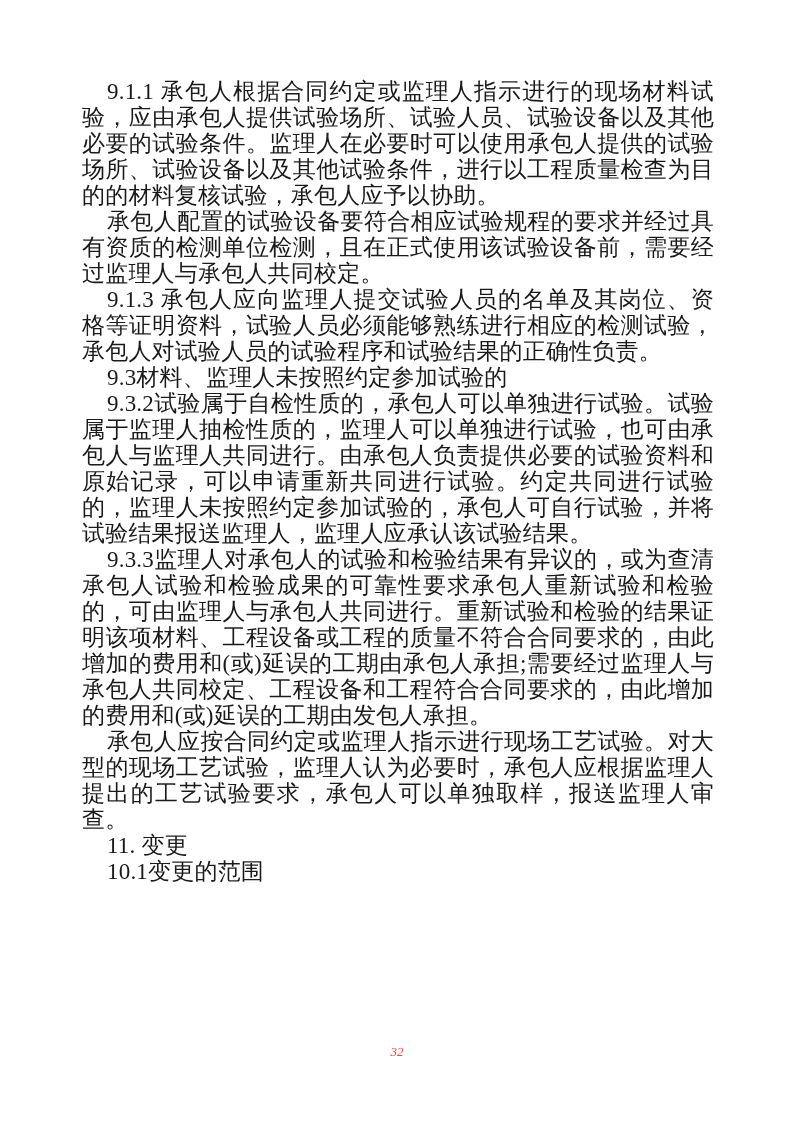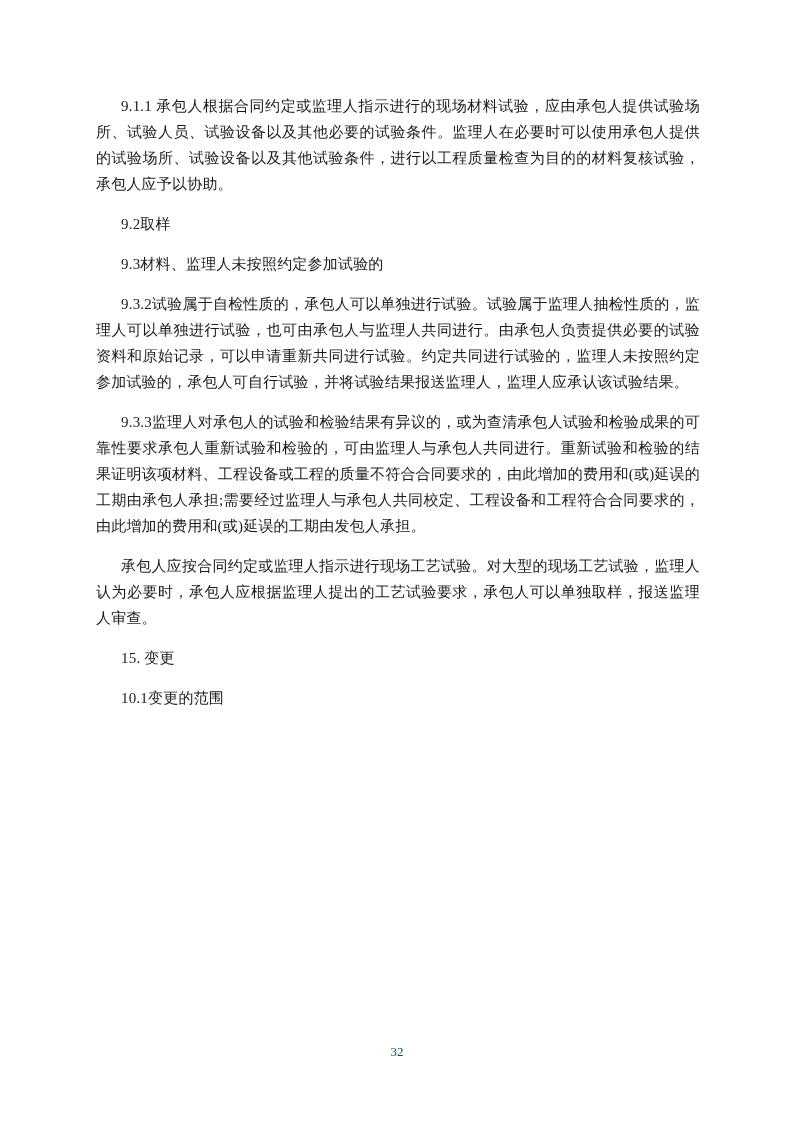--- a/index.html
+++ b/index.html
@@ -18,50 +18,52 @@
   }
   .content {
     position: absolute;
     left: 82px;
     top: 79px;
     width: 632px;
     text-align: justify;
     text-justify: inter-ideograph;
   }
   .content p {
-    margin: 14px;
+    margin: 0;
     padding: 0;
-    font-size: 15px;
+    font-size: 23px;
     line-height: 26px;
     text-indent: 25px;
     letter-spacing: 0.2px;
     word-break: break-all;
   }
   .footer {
     position: absolute;
     left: 0;
     top: 1042px;
     width: 100%;
     text-align: center;
   }
   .footer span {
     font-size: 13px;
-    color: #0c4a6e;
+    color: #ef4444;
+    font-style: italic;
   }
 </style>
 </head>
 <body>
 
 <main class="page">
   <section class="content" id="doc-body">
       <p>9.1.1 承包人根据合同约定或监理人指示进行的现场材料试验，应由承包人提供试验场所、试验人员、试验设备以及其他必要的试验条件。监理人在必要时可以使用承包人提供的试验场所、试验设备以及其他试验条件，进行以工程质量检查为目的的材料复核试验，承包人应予以协助。</p>
-      <p>9.2取样</p>
+      <p>承包人配置的试验设备要符合相应试验规程的要求并经过具有资质的检测单位检测，且在正式使用该试验设备前，需要经过监理人与承包人共同校定。</p>
+      <p>9.1.3 承包人应向监理人提交试验人员的名单及其岗位、资格等证明资料，试验人员必须能够熟练进行相应的检测试验，承包人对试验人员的试验程序和试验结果的正确性负责。</p>
       <p>9.3材料、监理人未按照约定参加试验的</p>
       <p>9.3.2试验属于自检性质的，承包人可以单独进行试验。试验属于监理人抽检性质的，监理人可以单独进行试验，也可由承包人与监理人共同进行。由承包人负责提供必要的试验资料和原始记录，可以申请重新共同进行试验。约定共同进行试验的，监理人未按照约定参加试验的，承包人可自行试验，并将试验结果报送监理人，监理人应承认该试验结果。</p>
       <p>9.3.3监理人对承包人的试验和检验结果有异议的，或为查清承包人试验和检验成果的可靠性要求承包人重新试验和检验的，可由监理人与承包人共同进行。重新试验和检验的结果证明该项材料、工程设备或工程的质量不符合合同要求的，由此增加的费用和(或)延误的工期由承包人承担;需要经过监理人与承包人共同校定、工程设备和工程符合合同要求的，由此增加的费用和(或)延误的工期由发包人承担。</p>
       <p>承包人应按合同约定或监理人指示进行现场工艺试验。对大型的现场工艺试验，监理人认为必要时，承包人应根据监理人提出的工艺试验要求，承包人可以单独取样，报送监理人审查。</p>
-      <p>15. 变更</p>
+      <p>11. 变更</p>
       <p>10.1变更的范围</p>
     </section>
   <footer class="footer">
     <span>32</span>
   </footer>
 </main>
 
 </body></html>

